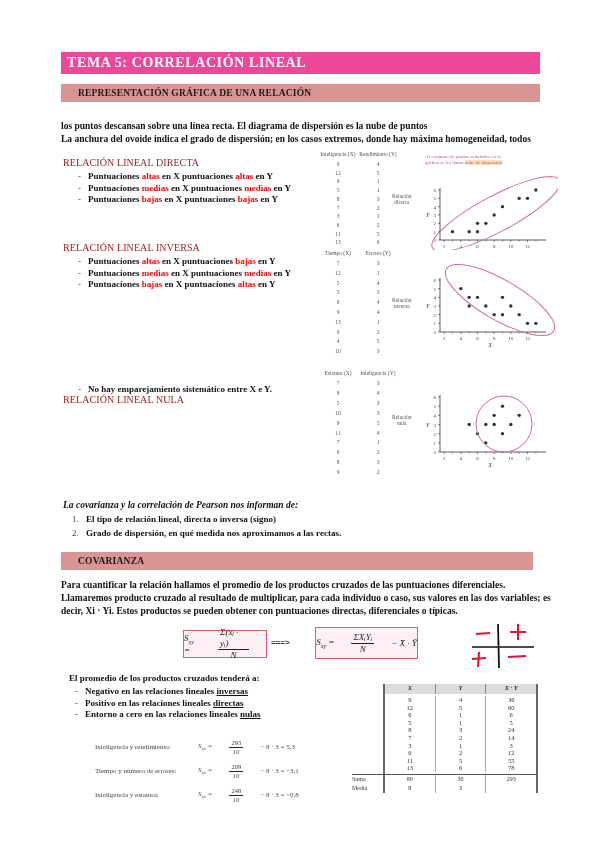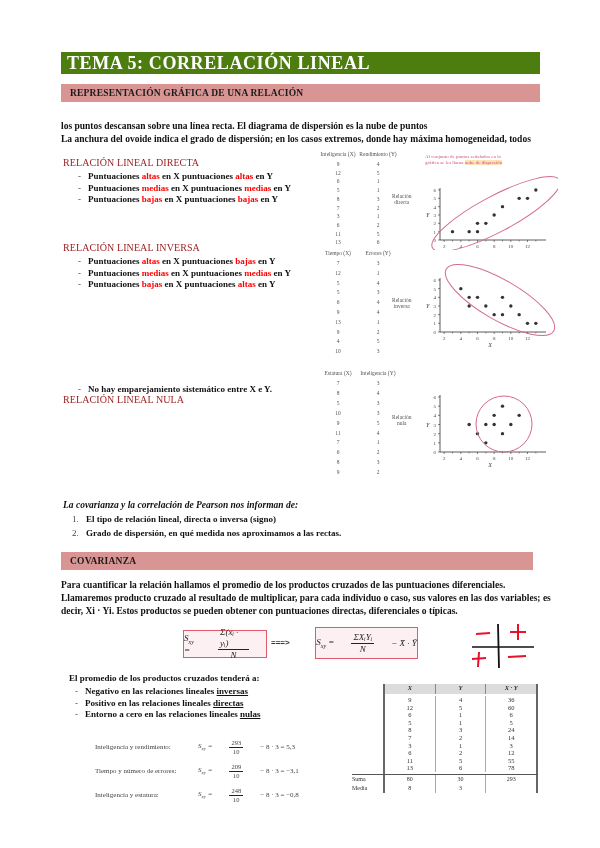--- a/index.html
+++ b/index.html
@@ -1,24 +1,24 @@
 <!DOCTYPE html>
 <html><head>
 <meta charset="utf-8">
 <style>
   html, body { margin: 0; padding: 0; background: #ffffff; }
   body { width: 600px; height: 848px; position: relative; overflow: hidden;
          font-family: "Liberation Serif", "DejaVu Serif", serif; color: #111; }
   .abs { position: absolute; }
-  .title-bar { left: 61px; top: 52px; width: 479px; height: 22px; background: #4d7c0f;
-               color: #fff; font-weight: bold; font-size: 18px; letter-spacing: 0.6px;
+  .title-bar { left: 61px; top: 52px; width: 479px; height: 22px; background: #ec4899;
+               color: #fff; font-weight: bold; font-size: 14px; letter-spacing: 0.6px;
                line-height: 22px; padding-left: 6px; box-sizing: border-box; }
   .section-bar { left: 61px; width: 479px; height: 18px; background: #d99594;
                  color: #1a1a1a; font-weight: bold; font-size: 9.5px; letter-spacing: 0.2px;
-                 line-height: 18px; padding-left: 9px; box-sizing: border-box; }
+                 line-height: 18px; padding-left: 17px; box-sizing: border-box; }
   .para { font-size: 9.5px; line-height: 12.5px; font-weight: bold; color: #111; }
   .sub-h { font-size: 10px; color: #9b1c1c; font-weight: normal; letter-spacing: 0.1px; }
   .bul { font-size: 9px; line-height: 11.5px; font-weight: bold; }
   .bul .dash { display: inline-block; width: 10px; font-weight: normal; color:#444; }
   .red { color: #ff0000; }
   .u { text-decoration: underline; }
   .ital { font-style: italic; font-weight: bold; font-size: 9.5px; }
   .num { display: inline-block; width: 14px; font-weight: normal; color: #444; }
   .tbl-small { font-size: 5.5px; color: #555; font-family: "Liberation Serif", serif; }
   .tbl-small .col { position: absolute; text-align: center; }

